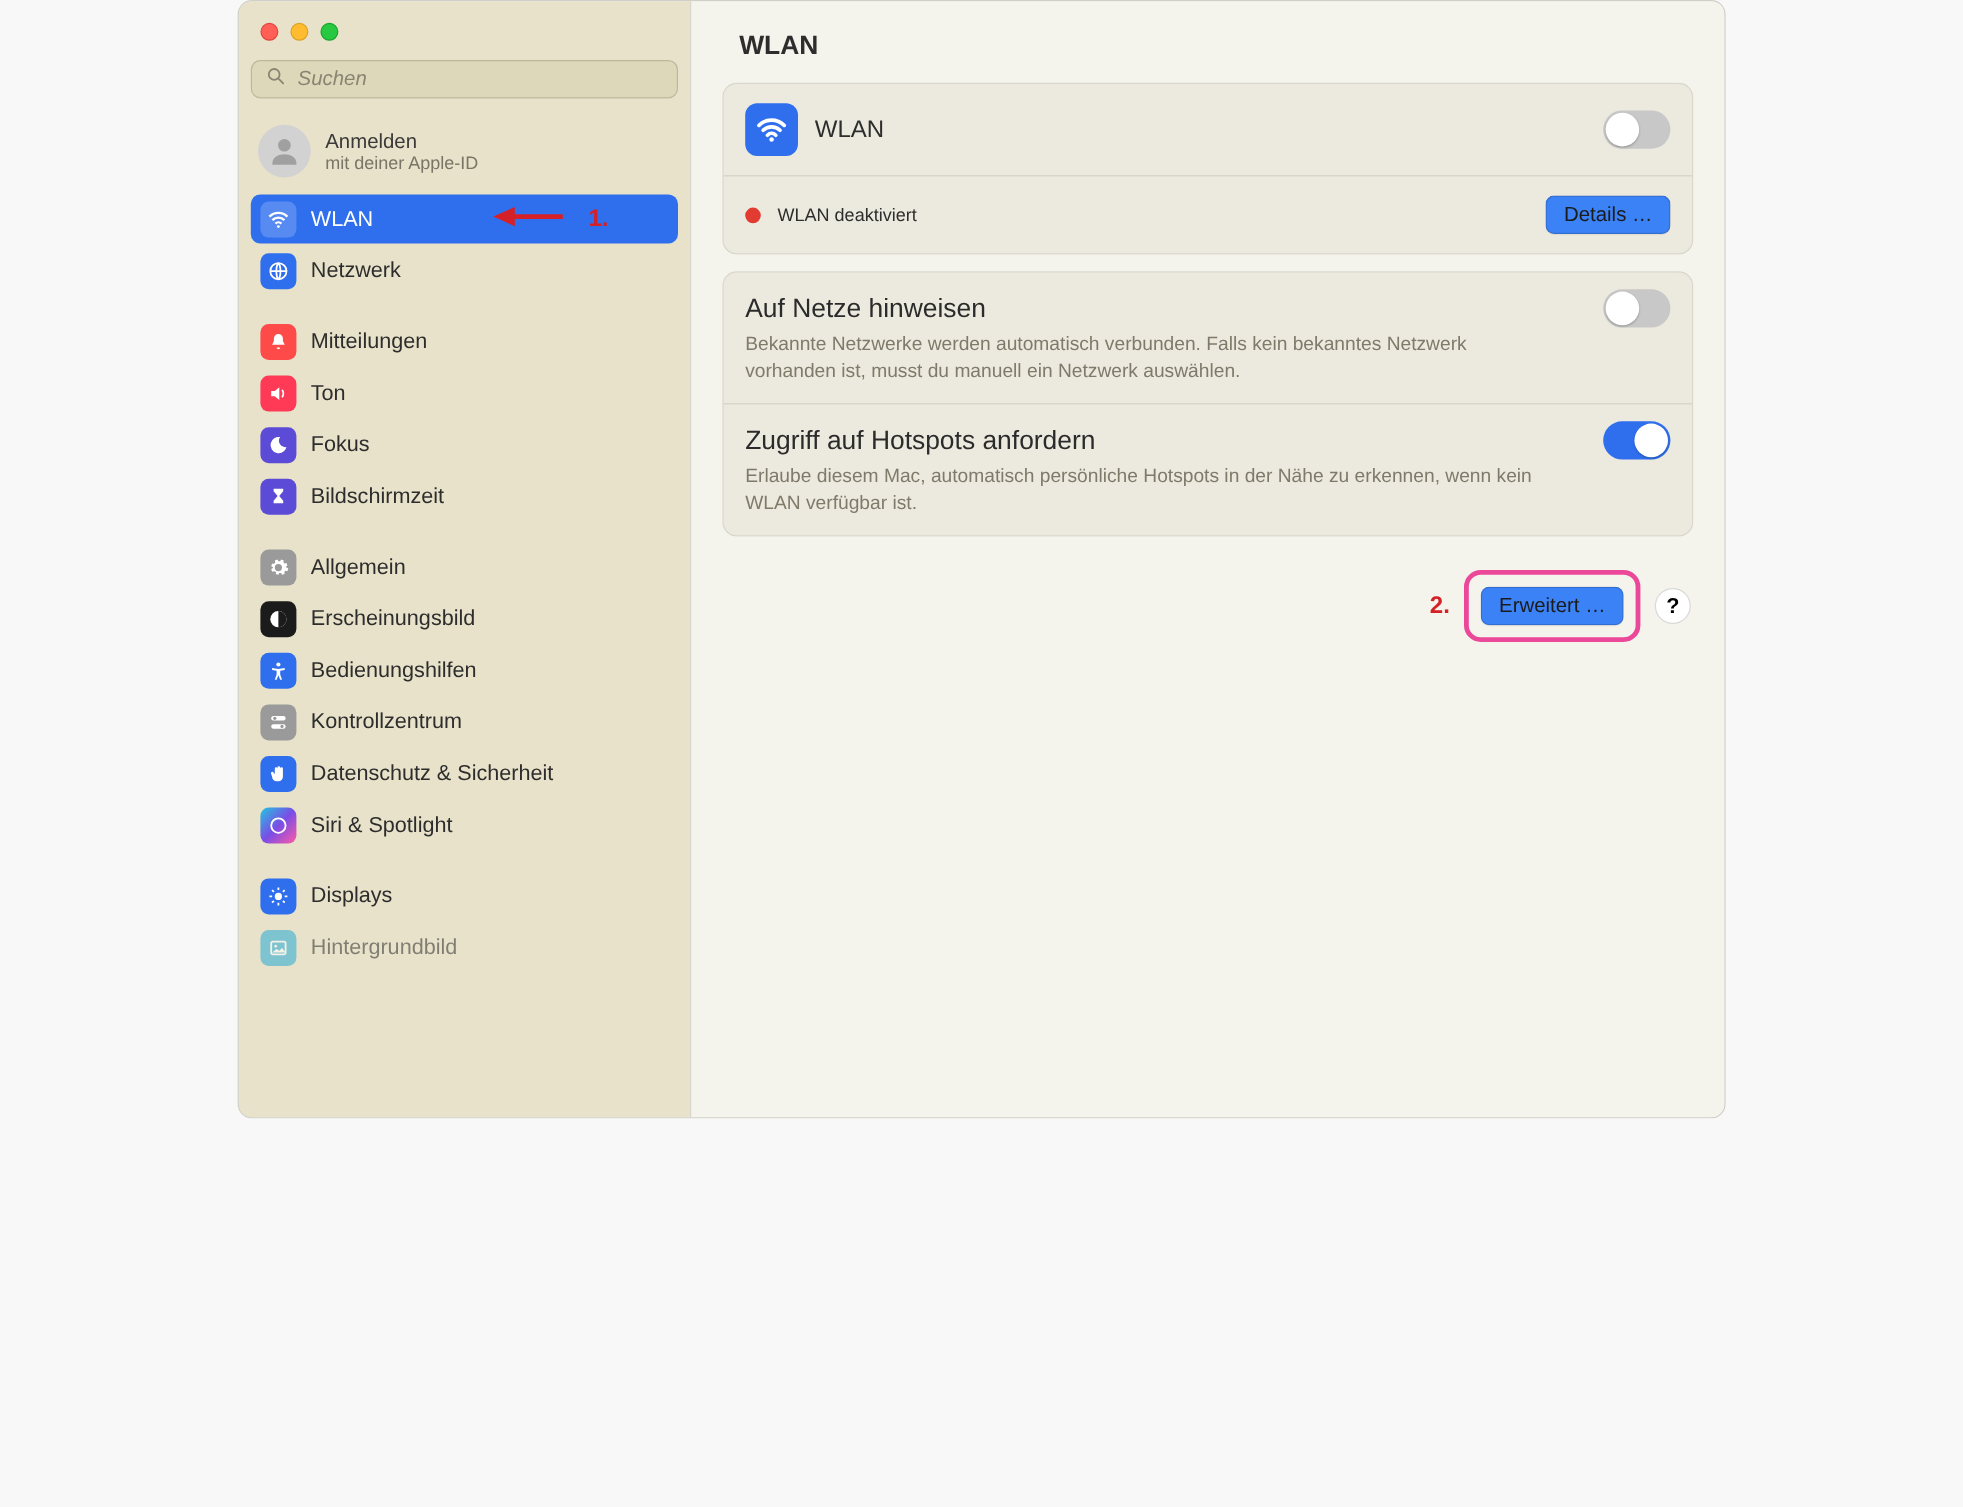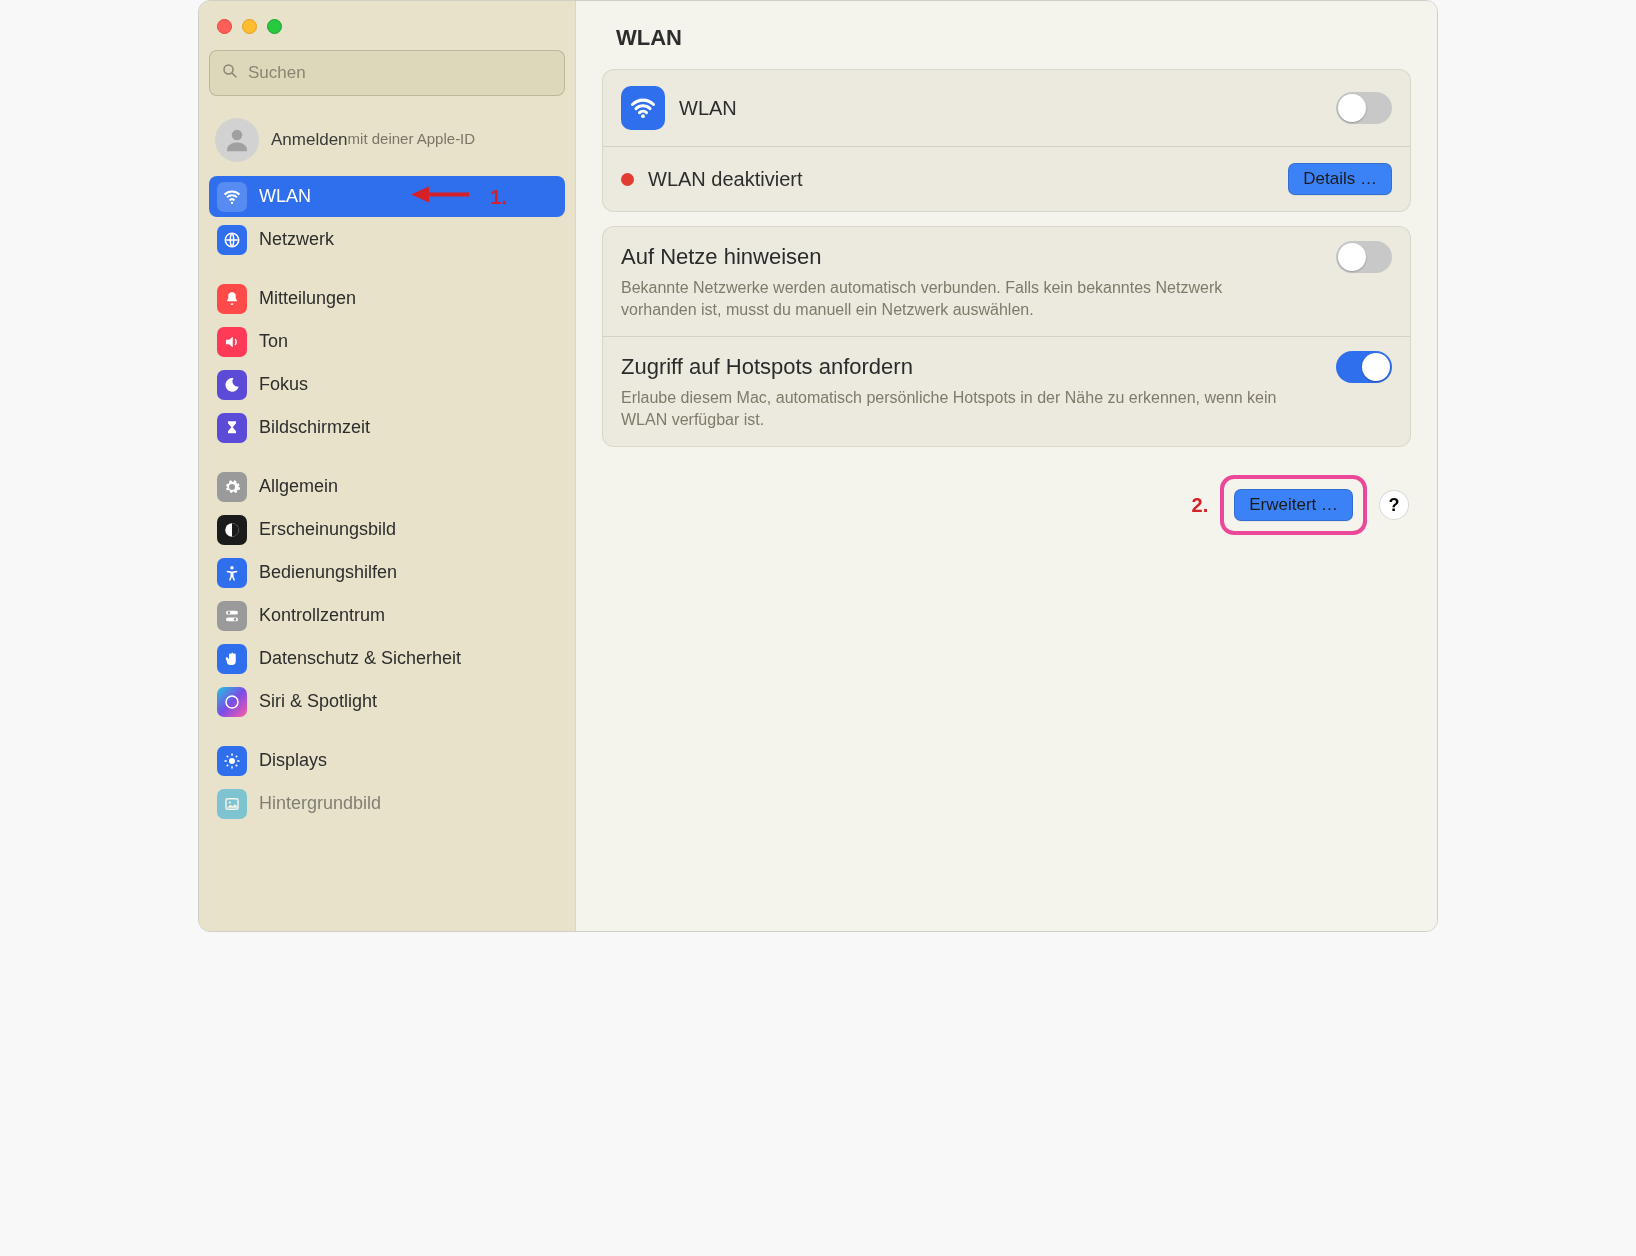--- a/index.html
+++ b/index.html
@@ -42,40 +42,41 @@
 
     .search-wrap {
       position: relative;
       margin-bottom: 18px;
     }
     .search-icon-svg {
       position: absolute; left: 12px; top: 50%; transform: translateY(-50%);
     }
     .search-input {
       width: 100%;
-      height: 46px;
+      height: 32px;
       border-radius: 8px;
       border: 1px solid rgba(0,0,0,0.15);
       background: #ded8ba;
       padding-left: 38px;
       font-size: 17px;
       color: #333;
+      font-style: italic;
     }
     .search-input::placeholder { color: #8a8573; }
 
     .account-row {
       display: flex; align-items: center; gap: 12px;
       padding: 4px 6px 14px 6px;
     }
     .avatar {
       width: 44px; height: 44px; border-radius: 50%;
       background: #d2d2d2;
       display: flex; align-items: center; justify-content: center;
     }
-    .account-texts { display:flex; flex-direction:row; }
+    .account-texts { display:flex; flex-direction:column; }
     .account-title { font-size: 17px; color: #3a3a3a; }
     .account-sub   { font-size: 15px; color: #7a7567; }
 
     .side-items { display:flex; flex-direction:column; gap: 2px; }
     .side-group-gap { height: 14px; }
 
     .side-item {
       display:flex; align-items:center; gap: 12px;
       height: 41px;
       padding: 0 8px;
@@ -136,21 +137,21 @@
       display:flex; align-items:center; gap:14px;
     }
     .panel-hr { height:1px; background: rgba(0,0,0,0.10); margin: 0; }
     .wlan-big-icon {
       width: 44px; height: 44px; border-radius: 10px; background:#2f6fee;
       display:flex; align-items:center; justify-content:center;
     }
     .row-title { font-size: 20px; color:#2d2d2d; }
     .row-spacer { flex:1; }
     .status-dot { width: 13px; height: 13px; border-radius:50%; background:#e23b32; }
-    .status-text { font-size: 20px; color:#2d2d2d; }
+    .status-text { font-size: 15px; color:#2d2d2d; }
 
     .btn {
       background: #3b82f6;
       border: 1px solid rgba(0,0,0,0.15);
       border-radius: 7px;
       padding: 5px 14px;
       font-size: 17px;
       color: #1b1b1b;
       box-shadow: 0 1px 0 rgba(0,0,0,0.05);
       cursor: default;

